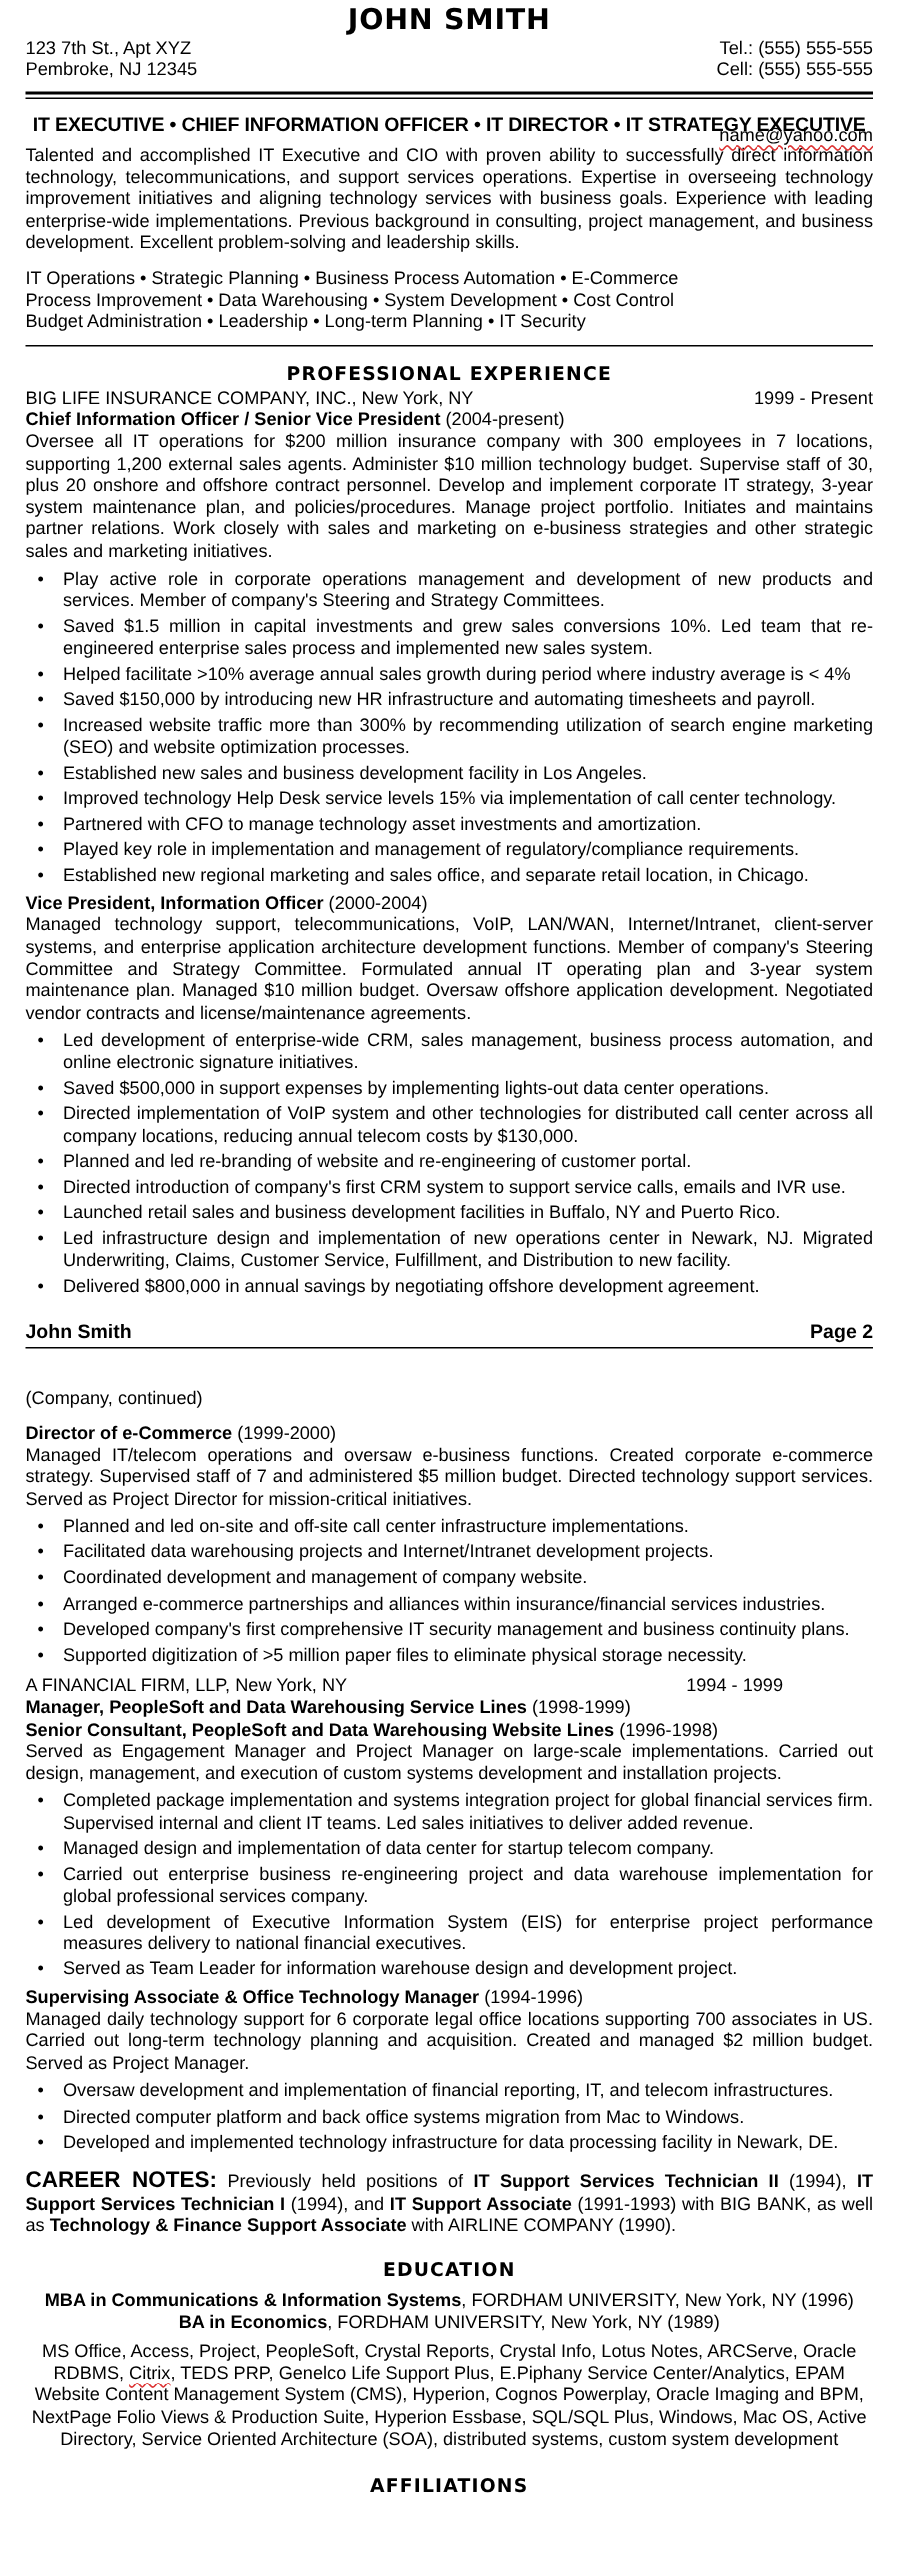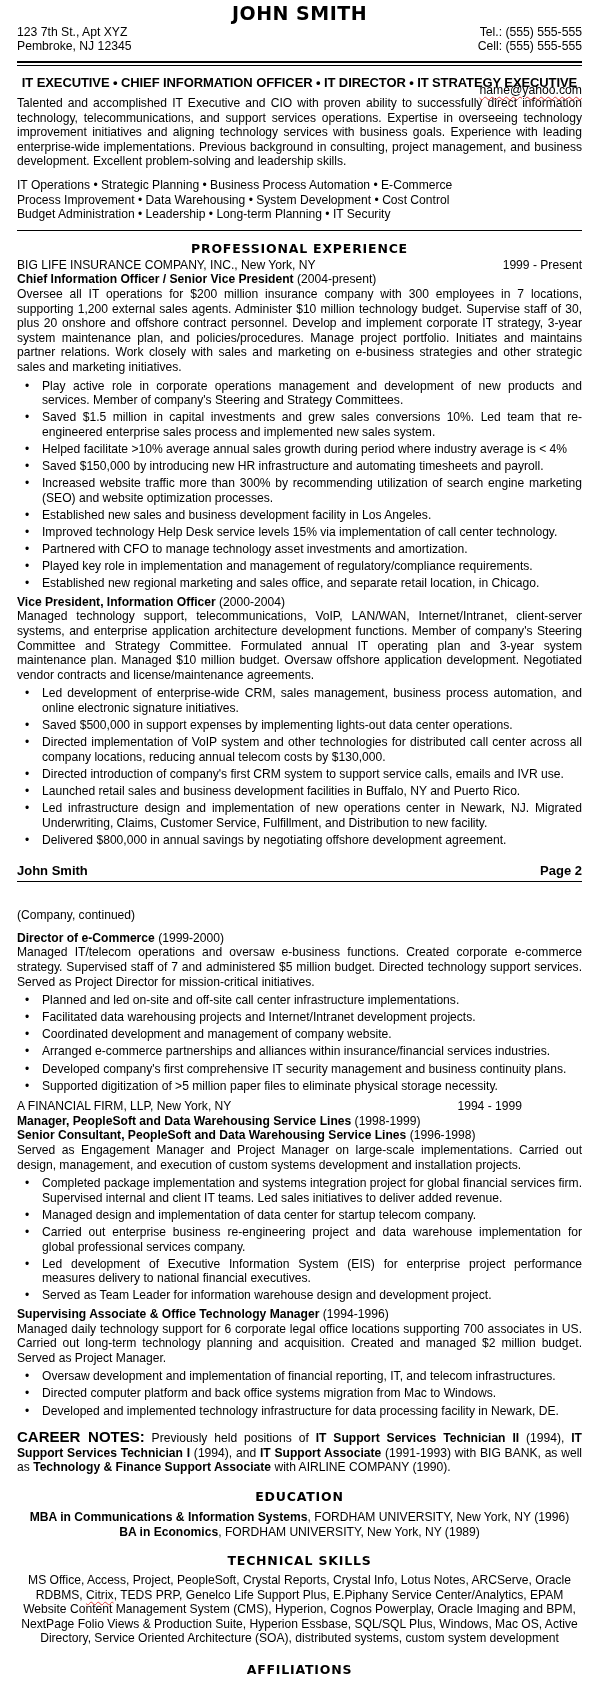--- a/index.html
+++ b/index.html
@@ -87,20 +87,21 @@
     <li>Played key role in implementation and management of regulatory/compliance requirements.</li>
     <li>Established new regional marketing and sales office, and separate retail location, in Chicago.</li>
   </ul>
 
   <div class="role mt4"><b>Vice President, Information Officer</b> <span>(2000-2004)</span></div>
   <div class="para">Managed technology support, telecommunications, VoIP, LAN/WAN, Internet/Intranet, client-server systems, and enterprise application architecture development functions. Member of company's Steering Committee and Strategy Committee. Formulated annual IT operating plan and 3-year system maintenance plan. Managed $10 million budget. Oversaw offshore application development. Negotiated vendor contracts and license/maintenance agreements.</div>
   <ul class="bullets">
     <li>Led development of enterprise-wide CRM, sales management, business process automation, and online electronic signature initiatives.</li>
     <li>Saved $500,000 in support expenses by implementing lights-out data center operations.</li>
     <li>Directed implementation of VoIP system and other technologies for distributed call center across all company locations, reducing annual telecom costs by $130,000.</li>
+    <li>Planned and led re-branding of website and re-engineering of customer portal.</li>
     <li>Directed introduction of company's first CRM system to support service calls, emails and IVR use.</li>
     <li>Launched retail sales and business development facilities in Buffalo, NY and Puerto Rico.</li>
     <li>Led infrastructure design and implementation of new operations center in Newark, NJ. Migrated Underwriting, Claims, Customer Service, Fulfillment, and Distribution to new facility.</li>
     <li>Delivered $800,000 in annual savings by negotiating offshore development agreement.</li>
   </ul>
 
   <div class="page2-header">
     <span>John Smith</span>
     <span class="pg">Page 2</span>
   </div>
@@ -115,21 +116,21 @@
     <li>Arranged e-commerce partnerships and alliances within insurance/financial services industries.</li>
     <li>Developed company's first comprehensive IT security management and business continuity plans.</li>
     <li>Supported digitization of &gt;5 million paper files to eliminate physical storage necessity.</li>
   </ul>
 
   <div class="company-row narrow mt6">
     <span>A FINANCIAL FIRM, LLP, New York, NY</span>
     <span class="dates">1994 - 1999</span>
   </div>
   <div class="role"><b>Manager, PeopleSoft and Data Warehousing Service Lines</b> <span>(1998-1999)</span></div>
-  <div class="role"><b>Senior Consultant, PeopleSoft and Data Warehousing Service Lines</b> <span>(1996-1998)</span></div>
+  <div class="role"><b>Senior Consultant, PeopleSoft and Data Warehousing Website Lines</b> <span>(1996-1998)</span></div>
   <div class="para">Served as Engagement Manager and Project Manager on large-scale implementations. Carried out design, management, and execution of custom systems development and installation projects.</div>
   <ul class="bullets">
     <li>Completed package implementation and systems integration project for global financial services firm. Supervised internal and client IT teams. Led sales initiatives to deliver added revenue.</li>
     <li>Managed design and implementation of data center for startup telecom company.</li>
     <li>Carried out enterprise business re-engineering project and data warehouse implementation for global professional services company.</li>
     <li>Led development of Executive Information System (EIS) for enterprise project performance measures delivery to national financial executives.</li>
     <li>Served as Team Leader for information warehouse design and development project.</li>
   </ul>
 
   <div class="role mt4"><b>Supervising Associate &amp; Office Technology Manager</b> <span>(1994-1996)</span></div>
@@ -141,18 +142,17 @@
   </ul>
 
   <div class="career"><span class="lbl">CAREER NOTES:</span><span> Previously held positions of </span><b>IT Support Services Technician II</b><span> (1994), </span><b>IT Support Services Technician I</b><span> (1994), and </span><b>IT Support Associate</b><span> (1991-1993) with BIG BANK, as well as </span><b>Technology &amp; Finance Support Associate</b><span> with AIRLINE COMPANY (1990).</span></div>
 
   <div class="sec-title" style="margin-top:14px">EDUCATION</div>
   <div class="center edu">
     <div><b>MBA in Communications &amp; Information Systems</b><span>, FORDHAM UNIVERSITY, New York, NY (1996)</span></div>
     <div><b>BA in Economics</b><span>, FORDHAM UNIVERSITY, New York, NY (1989)</span></div>
   </div>
 
-  <div class="sec-title" style="margin-top:14px">TECHNICAL SKILLS</div>
   <div class="center skills"><span>MS Office, Access, Project, PeopleSoft, Crystal Reports, Crystal Info, Lotus Notes, ARCServe, Oracle RDBMS, </span><span class="spell">Citrix</span><span>, TEDS PRP, Genelco Life Support Plus, E.Piphany Service Center/Analytics, EPAM Website Content Management System (CMS), Hyperion, Cognos Powerplay, Oracle Imaging and BPM, NextPage Folio Views &amp; Production Suite, Hyperion Essbase, SQL/SQL Plus, Windows, Mac OS, Active Directory, Service Oriented Architecture (SOA), distributed systems, custom system development</span></div>
 
   <div class="sec-title" style="margin-top:16px">AFFILIATIONS</div>
 
 </div>
 
 </body></html>

